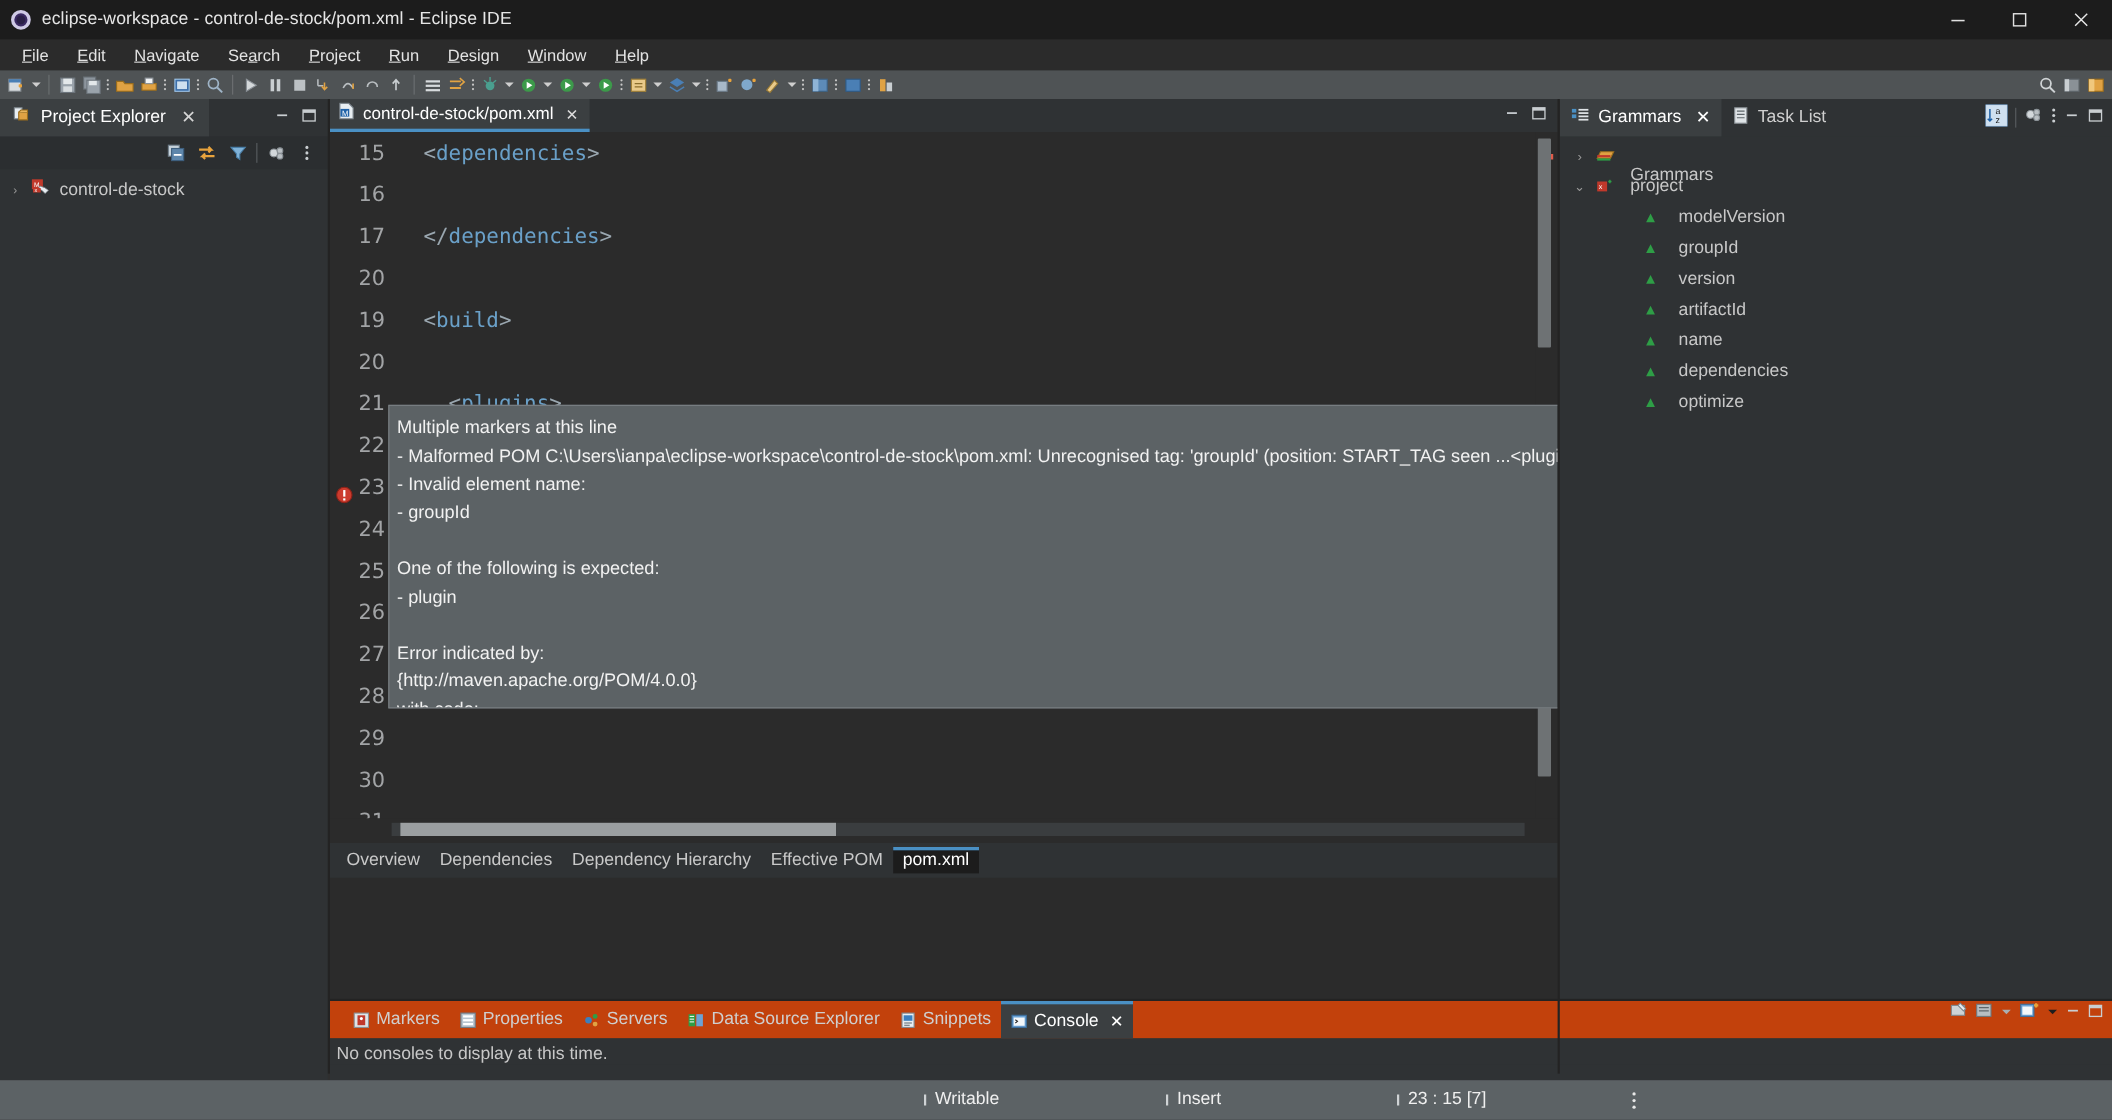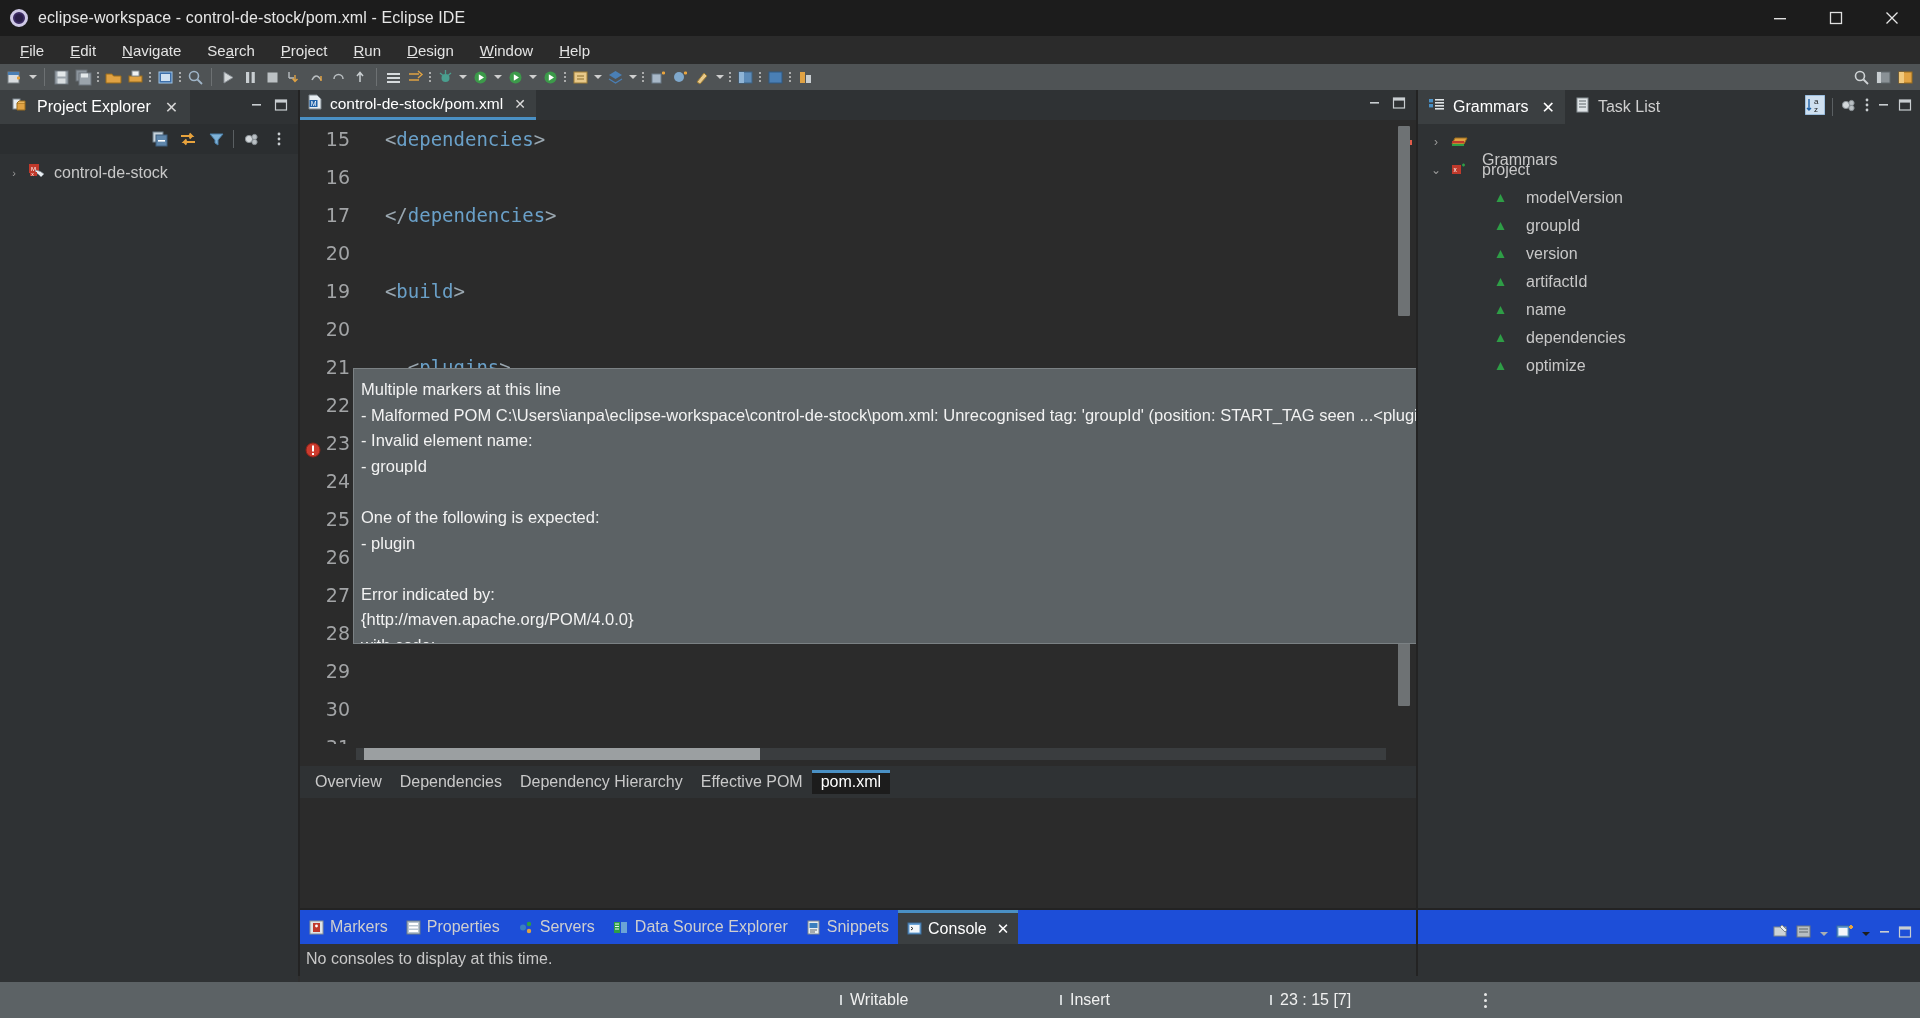--- a/index.html
+++ b/index.html
@@ -102,21 +102,21 @@
   .rp-header{height:34px;background:#2f3234;display:flex;align-items:center;}
   .rp-tab{display:flex;align-items:center;gap:8px;padding:0 10px;height:34px;font-size:16px;color:#cfcfcf;}
   .rp-tab.active{background:#3b3f41;color:#ffffff;}
   .rp-tab .x{font-size:16px;margin-left:5px;}
   .rp-icons{margin-left:auto;display:flex;align-items:center;gap:7px;padding-right:8px;}
   .rp-tree{padding-top:4px;}
   .otree-row{display:flex;align-items:center;gap:7px;height:28px;font-size:16px;color:#c8c8c8;}
 
   
   .bottom-panel{position:absolute;left:300px;top:820px;width:1620px;height:108px;background:#2f3234;}
-  .bp-tabs{height:34px;background:#1d4ed8;display:flex;align-items:flex-end;padding-left:0;}
+  .bp-tabs{height:34px;background:#c2410c;display:flex;align-items:flex-start;padding-left:12px;}
   .bp-tab{display:flex;align-items:center;gap:6px;padding:0 9px;height:34px;font-size:16px;color:#cfcfcf;}
   .bp-tab.active{background:#3b3f41;color:#ffffff;border-top:3px solid #4a90c4;box-sizing:border-box;}
   .bp-tab .x{font-size:15px;margin-left:4px;}
   .bp-icons{margin-left:auto;display:flex;align-items:center;gap:6px;padding-right:8px;}
   .bp-body{background:#2f3234;padding:6px 0 0 6px;font-size:16px;color:#c8c8c8;}
 
   
   .statusbar{position:absolute;left:0;top:982px;width:1920px;height:36px;background:#5c6265;display:flex;align-items:center;}
   .sb-cell{display:flex;align-items:center;font-size:16px;color:#f0f0f0;padding-left:10px;position:relative;}
   .sb-cell:before{content:"";position:absolute;left:0;top:4px;bottom:4px;width:2px;background:#cfd3d5;}

